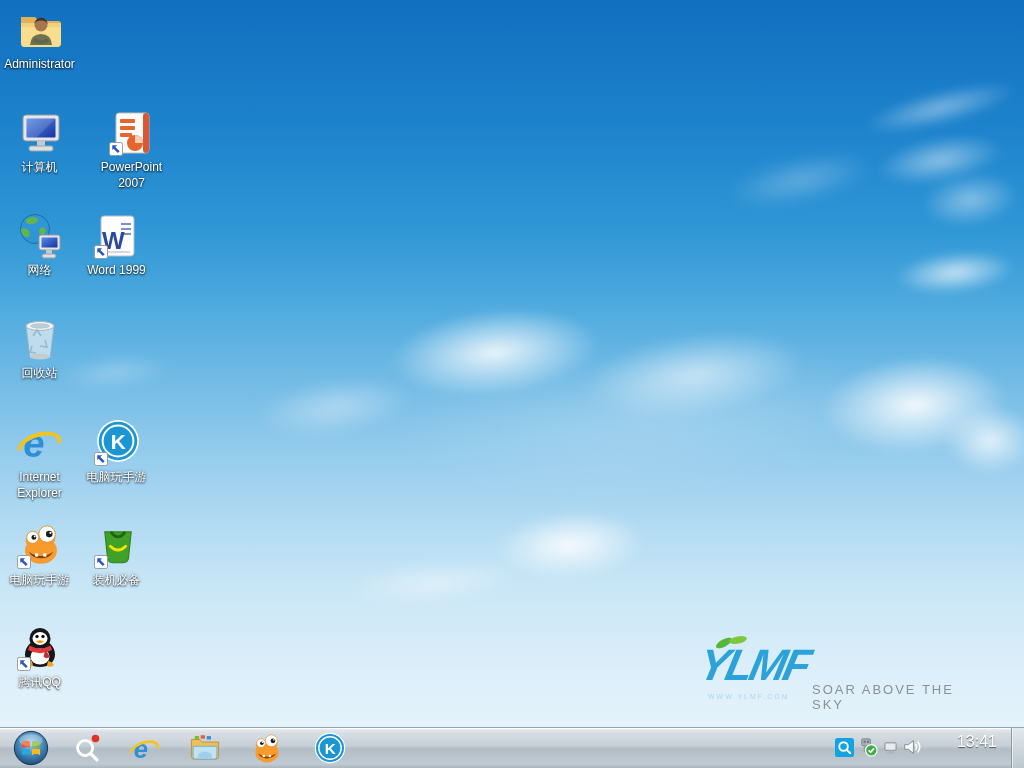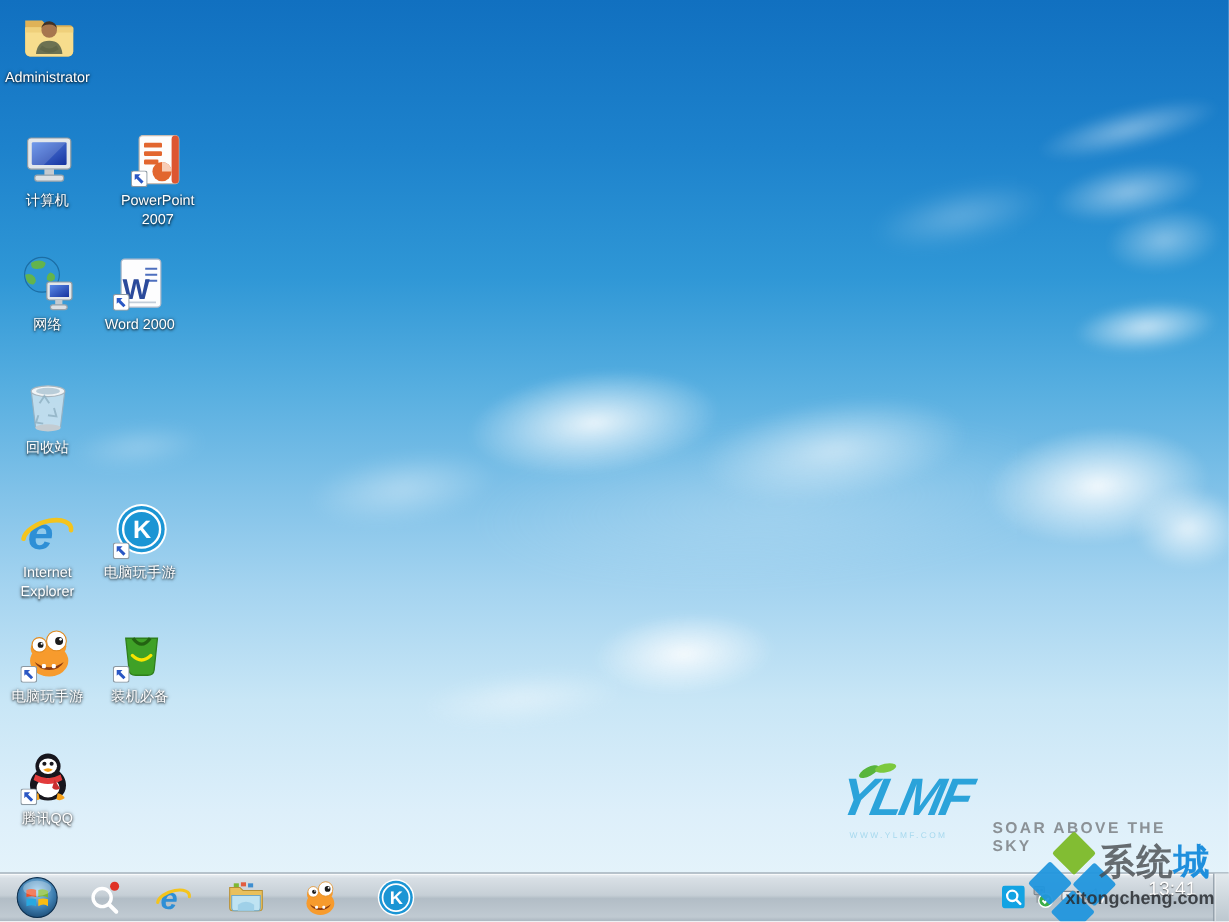--- a/index.html
+++ b/index.html
@@ -10,21 +10,21 @@
     background:radial-gradient(closest-side,rgba(255,255,255,.95),rgba(255,255,255,0) 75%);filter:blur(4px);}
   .dicon{position:absolute;width:77px;display:flex;flex-direction:column;align-items:center;z-index:3;cursor:default;}
   .ic48{width:48px;height:48px;display:block;}
   .lbl{margin-top:3px;max-width:76px;text-align:center;font-size:12px;line-height:1.3;color:#fff;
     text-shadow:0 1px 2px rgba(0,0,0,.8),0 0 3px rgba(0,0,0,.5);overflow-wrap:break-word;word-break:break-word;}
   .ylmf{position:absolute;left:698px;top:638px;width:280px;height:66px;z-index:2;}
   .ylmf-leaves{position:absolute;left:14px;top:-6px;}
   .ylmf-text{position:absolute;left:2px;top:2px;font-size:44px;font-weight:bold;font-style:italic;
     letter-spacing:-3px;color:#2ba3da;transform:skewX(-12deg);}
   .ylmf-sub{position:absolute;left:10px;top:55px;font-size:7px;letter-spacing:2px;color:#a7d9ee;}
-  .ylmf-tag{position:absolute;left:114px;top:44px;font-size:13px;font-weight:bold;letter-spacing:2px;color:#8b9196;margin-left:15px;}
+  .ylmf-tag{position:absolute;left:114px;top:44px;font-size:13px;font-weight:normal;letter-spacing:2px;color:#8b9196;}
   .taskbar{position:absolute;left:0;bottom:0;width:1024px;height:40px;z-index:10;
     background:linear-gradient(180deg,#eef2f5 0%,#d8dfe5 10%,#c6cfd6 45%,#b2bdc6 52%,#c0cad2 90%,#a9b4be 100%);
     border-top:1px solid #97a3ad;box-shadow:inset 0 1px 0 rgba(255,255,255,.85);}
   .tbtn{position:absolute;top:0;width:46px;height:40px;display:flex;align-items:center;justify-content:center;cursor:pointer;}
   .tray-ic{position:absolute;cursor:pointer;}
   .clock{position:absolute;left:946px;top:5px;width:62px;text-align:center;color:#fff;font-size:16px;
     text-shadow:0 1px 1px rgba(0,0,0,.6);cursor:pointer;}
   .showdesk{position:absolute;left:1011px;top:0;width:13px;height:40px;cursor:pointer;
     background:linear-gradient(180deg,#e2e9ed,#bcc7cf);border-left:1px solid #8c9aa5;box-shadow:inset 1px 0 0 rgba(255,255,255,.6);}
   .wm{position:absolute;left:854px;top:698px;width:170px;height:70px;z-index:60;pointer-events:none;}
@@ -286,21 +286,21 @@
       <use href="#sym-ppt"></use>
         <use href="#sym-badge" x="1" y="33" width="14" height="14"></use>
     </svg>
     <div class="lbl">PowerPoint 2007</div>
   </div>
   <div class="dicon" style="left:78px;top:212px">
     <svg class="ic48" viewBox="0 0 48 48">
       <use href="#sym-word"></use>
         <use href="#sym-badge" x="1" y="33" width="14" height="14"></use>
     </svg>
-    <div class="lbl">Word 2000</div>
+    <div class="lbl">Word 1999</div>
   </div>
   <div class="dicon" style="left:78px;top:419px">
     <svg class="ic48" viewBox="0 0 48 48">
       <use href="#sym-kugou" x="3" y="0" width="44" height="44"></use>
         <use href="#sym-badge" x="1" y="33" width="14" height="14"></use>
     </svg>
     <div class="lbl">电脑玩手游</div>
   </div>
   <div class="dicon" style="left:78px;top:522px">
     <svg class="ic48" viewBox="0 0 48 48">
@@ -361,22 +361,14 @@
     <svg class="tray-ic" style="left:884px;top:13px" width="13" height="13" viewBox="0 0 14 14">
         <use href="#sym-mininet"></use>
       </svg>
     <svg class="tray-ic" style="left:902px;top:9px" width="20" height="20" viewBox="0 0 22 22">
         <use href="#sym-speaker"></use>
       </svg>
     <div class="clock">13:41</div>
     <div class="showdesk"></div>
   </div>
 
-  <div class="wm">
-    <div class="dm" style="left:28px;top:0;background:#7cb928;"></div>
-    <div class="dm" style="left:8px;top:25px;background:#2196dd;"></div>
-    <div class="dm" style="left:45px;top:26px;background:#2196dd;"></div>
-    <div class="dm" style="left:27px;top:49px;background:#2196dd;"></div>
-    <div class="wm-title"><span>系统</span><span class="wm-accent">城</span></div>
-    <div class="wm-url">xitongcheng.com</div>
-  </div>
 
 </div>
 
 </body></html>

